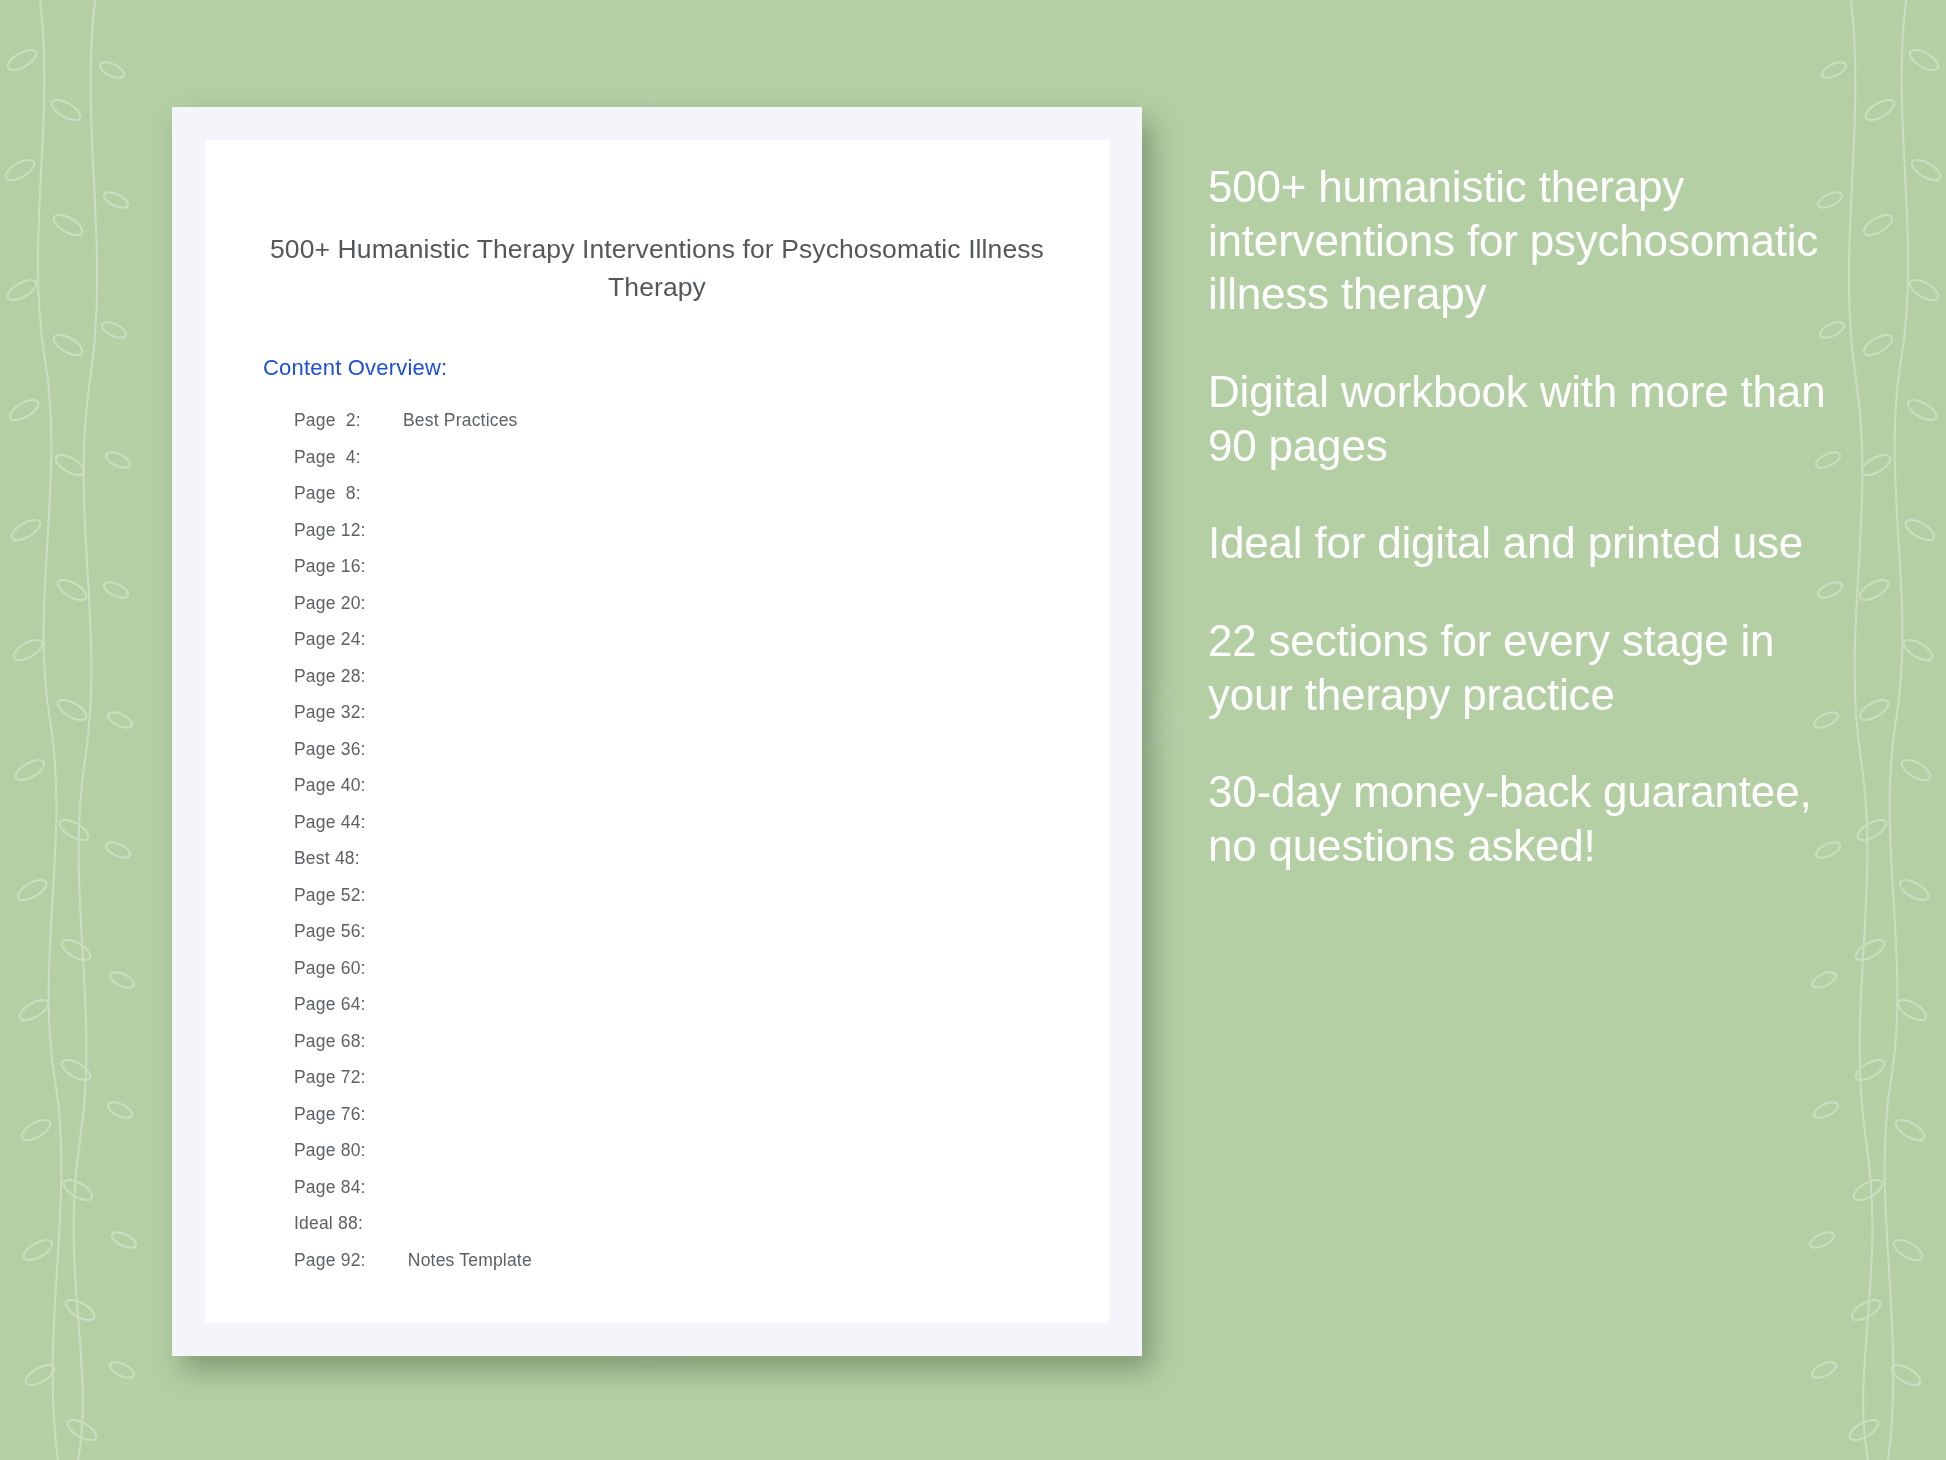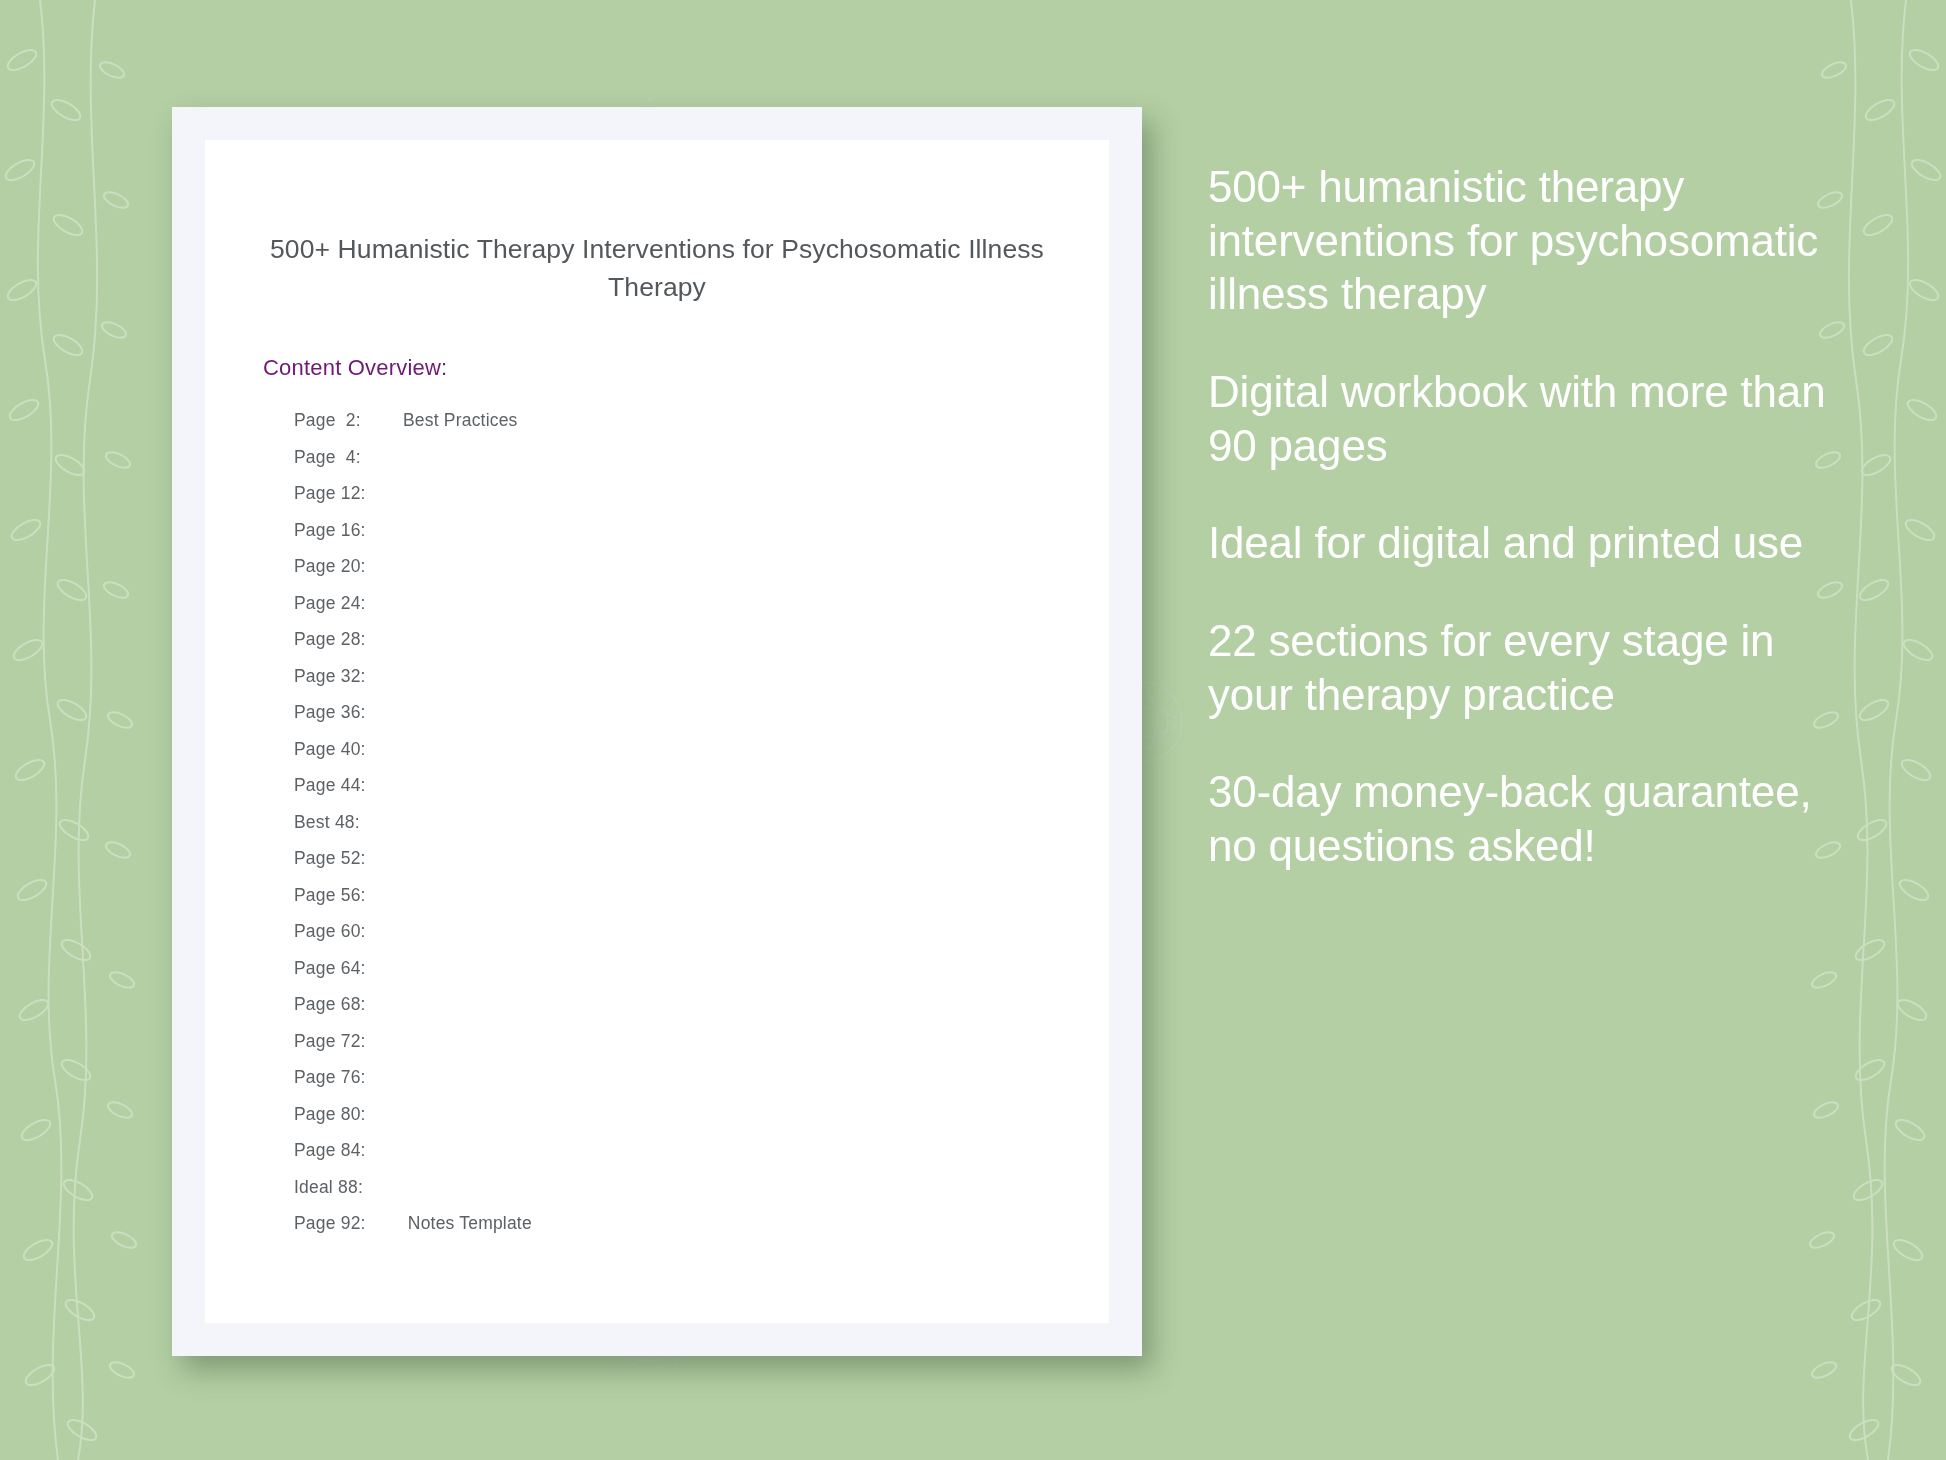--- a/index.html
+++ b/index.html
@@ -61,21 +61,21 @@
     font-size: 26.5px;
     line-height: 1.45;
     color: #53585c;
     font-weight: 400;
     letter-spacing: 0.1px;
     margin-top: 42px;
   }
   .overview-label {
     margin-top: 48px;
     font-size: 22px;
-    color: #701a75;
+    color: #1d4ed8;
     letter-spacing: 0.2px;
   }
   .toc {
     margin-top: 22px;
     padding-left: 31px;
     text-align: right;
   }
   .toc-row {
     display: flex;
     font-size: 17.5px;
@@ -263,20 +263,25 @@
             <span class="toc-page">Page  2:</span>
             <span class="toc-sep">  </span>
             <span class="toc-title">Best Practices</span>
           </div>
           <div class="toc-row">
             <span class="toc-page">Page  4:</span>
             <span class="toc-sep"></span>
             <span class="toc-title"></span>
           </div>
           <div class="toc-row">
+            <span class="toc-page">Page  8:</span>
+            <span class="toc-sep"></span>
+            <span class="toc-title"></span>
+          </div>
+          <div class="toc-row">
             <span class="toc-page">Page 12:</span>
             <span class="toc-sep"></span>
             <span class="toc-title"></span>
           </div>
           <div class="toc-row">
             <span class="toc-page">Page 16:</span>
             <span class="toc-sep"></span>
             <span class="toc-title"></span>
           </div>
           <div class="toc-row">

